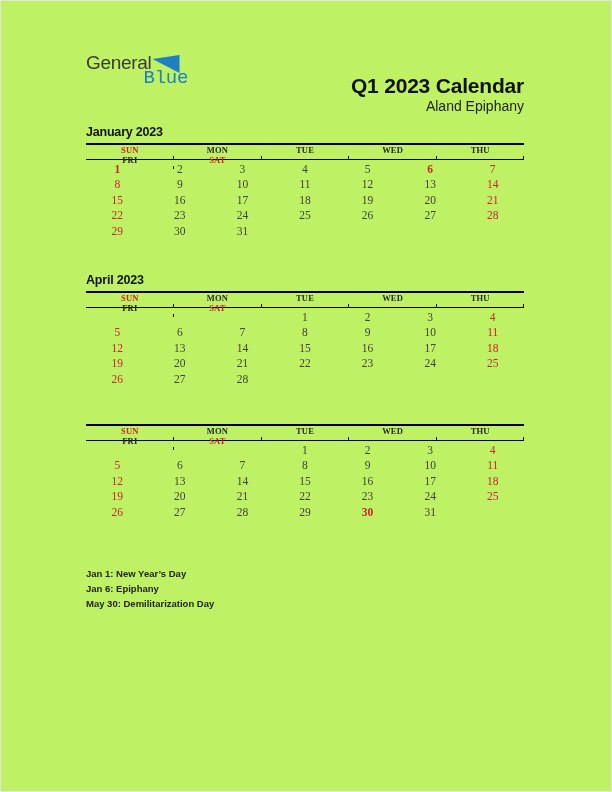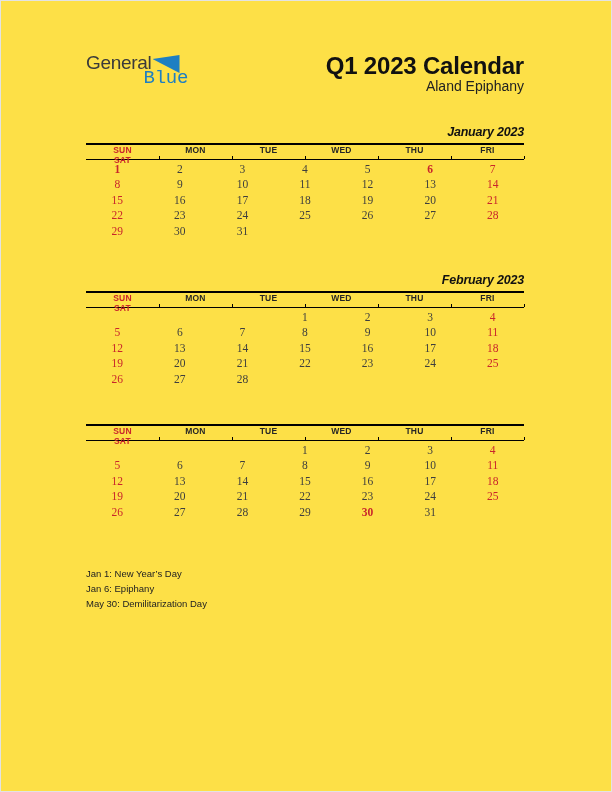--- a/index.html
+++ b/index.html
@@ -7,21 +7,21 @@
     --blue:#1e7fc2;
     --ink:#111111;
     --gray:#3e3e3e;
     --logo-gray:#3a3a3a;
   }
   *{margin:0;padding:0;box-sizing:border-box;}
   html,body{background:#ffffff;}
   .page{
     position:relative;
     width:612px;height:792px;
-    background:#fde047;
+    background:#bef264;
     box-shadow:inset 0 0 0 1px #e3e3e3;
     font-family:"Liberation Sans", sans-serif;
     overflow:hidden;
   }
   
   .logo{position:absolute;left:86px;top:52px;width:102px;}
   .logo-top{display:flex;align-items:flex-end;}
   .logo-general{
     font-size:19px;line-height:21px;color:var(--logo-gray);
     letter-spacing:-0.3px;
@@ -30,32 +30,33 @@
     display:inline-block;width:27px;height:18px;margin-left:1px;
     background:var(--blue);
     clip-path:polygon(0 22%, 100% 0, 100% 100%);
   }
   .logo-blue{
     font-size:19px;line-height:19px;color:var(--blue);
     text-align:right;margin-top:-4px;letter-spacing:-0.3px;font-family:Liberation Mono, monospace;
   }
   
   .titles{position:absolute;top:55px;right:88px;text-align:right;}
-  .page-title{font-size:24px;font-weight:bold;color:var(--ink);line-height:22px;letter-spacing:-0.2px;}
+  .page-title{font-size:21px;font-weight:bold;color:var(--ink);line-height:22px;letter-spacing:-0.2px;margin-top:20px;}
   .page-subtitle{font-size:14px;color:#222;line-height:17px;margin-top:1px;}
   
   .month{position:absolute;left:86px;width:438px;}
   .month-title{
-    text-align:right;font-size:12.5px;font-weight:bold;color:var(--ink);
-    line-height:13px;margin-bottom:4px;letter-spacing:-0.2px;font-style:italic;
+    text-align:left;font-size:12.5px;font-weight:bold;color:var(--ink);
+    line-height:13px;margin-bottom:4px;letter-spacing:-0.2px;
   }
   .dow-row{
-    display:grid;grid-template-columns:repeat(6,1fr);
+    display:grid;grid-template-columns:repeat(5,1fr);
     border-top:2px solid #000;border-bottom:1px solid #000;
     height:17px;
+    font-family:Liberation Serif, serif;
   }
   .dow{
     position:relative;height:100%;
     display:flex;align-items:center;justify-content:center;
     font-size:8.5px;font-weight:bold;color:#262626;letter-spacing:0.2px;
   }
   .dow.red{color:var(--red);}
   .dow:not(:last-child)::after{
     content:"";position:absolute;right:-0.5px;bottom:-4px;
     width:1px;height:3px;background:#000;
@@ -65,21 +66,21 @@
     grid-auto-rows:15.5px;padding-top:1px;
   }
   .date{
     display:flex;align-items:center;justify-content:center;
     font-family:"Liberation Serif", serif;
     font-size:11.5px;color:var(--gray);
   }
   .date.red{color:var(--red);}
   .date.bold{font-weight:bold;}
   
-  .holidays{position:absolute;left:86px;top:566px;}
+  .holidays{position:absolute;left:86px;top:566px;font-weight:bold;}
   .holiday{font-size:9.5px;color:#222;line-height:15px;}
 </style>
 </head>
 <body>
 
 <div class="page">
 
   <div class="logo">
     <div class="logo-top">
       <span class="logo-general">General</span>
@@ -137,21 +138,21 @@
         <div class="date">30</div>
         <div class="date">31</div>
         <div class="date"></div>
         <div class="date"></div>
         <div class="date"></div>
         <div class="date"></div>
       </div>
   </section>
 
   <section class="month" style="top:274px">
-    <h2 class="month-title">February 2023</h2>
+    <h2 class="month-title">April 2023</h2>
     <div class="dow-row">
         <div class="dow red">SUN</div>
         <div class="dow">MON</div>
         <div class="dow">TUE</div>
         <div class="dow">WED</div>
         <div class="dow">THU</div>
         <div class="dow">FRI</div>
         <div class="dow red">SAT</div>
       </div>
     <div class="dates">

